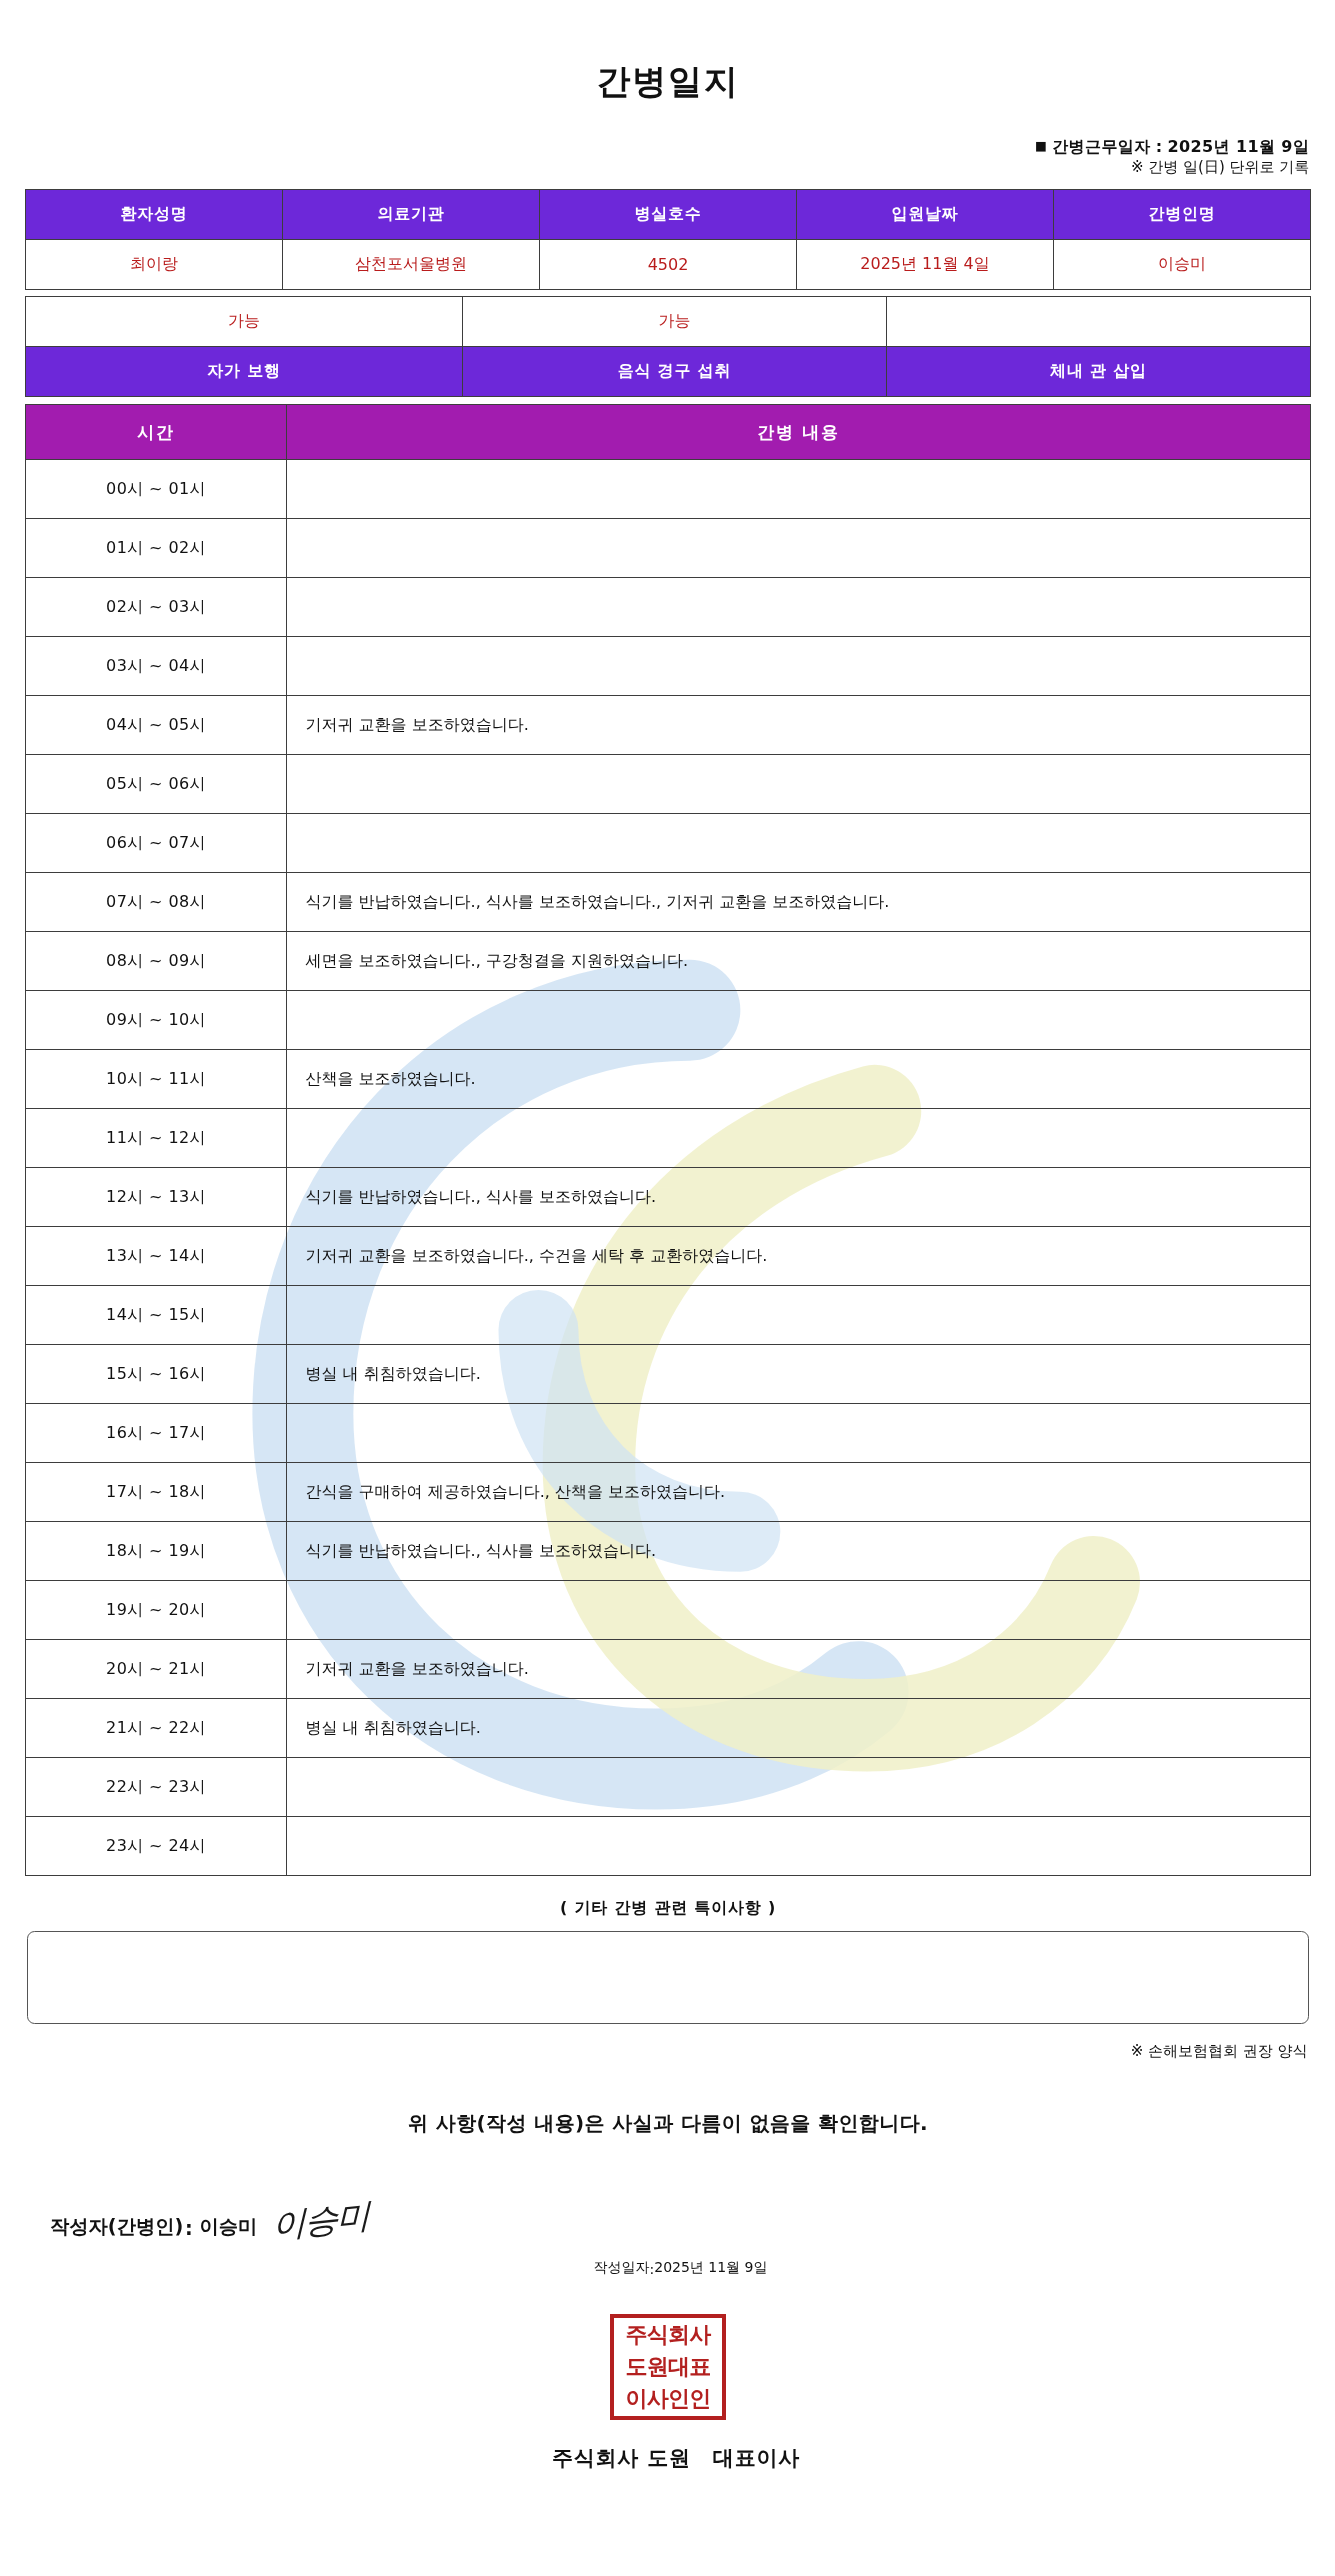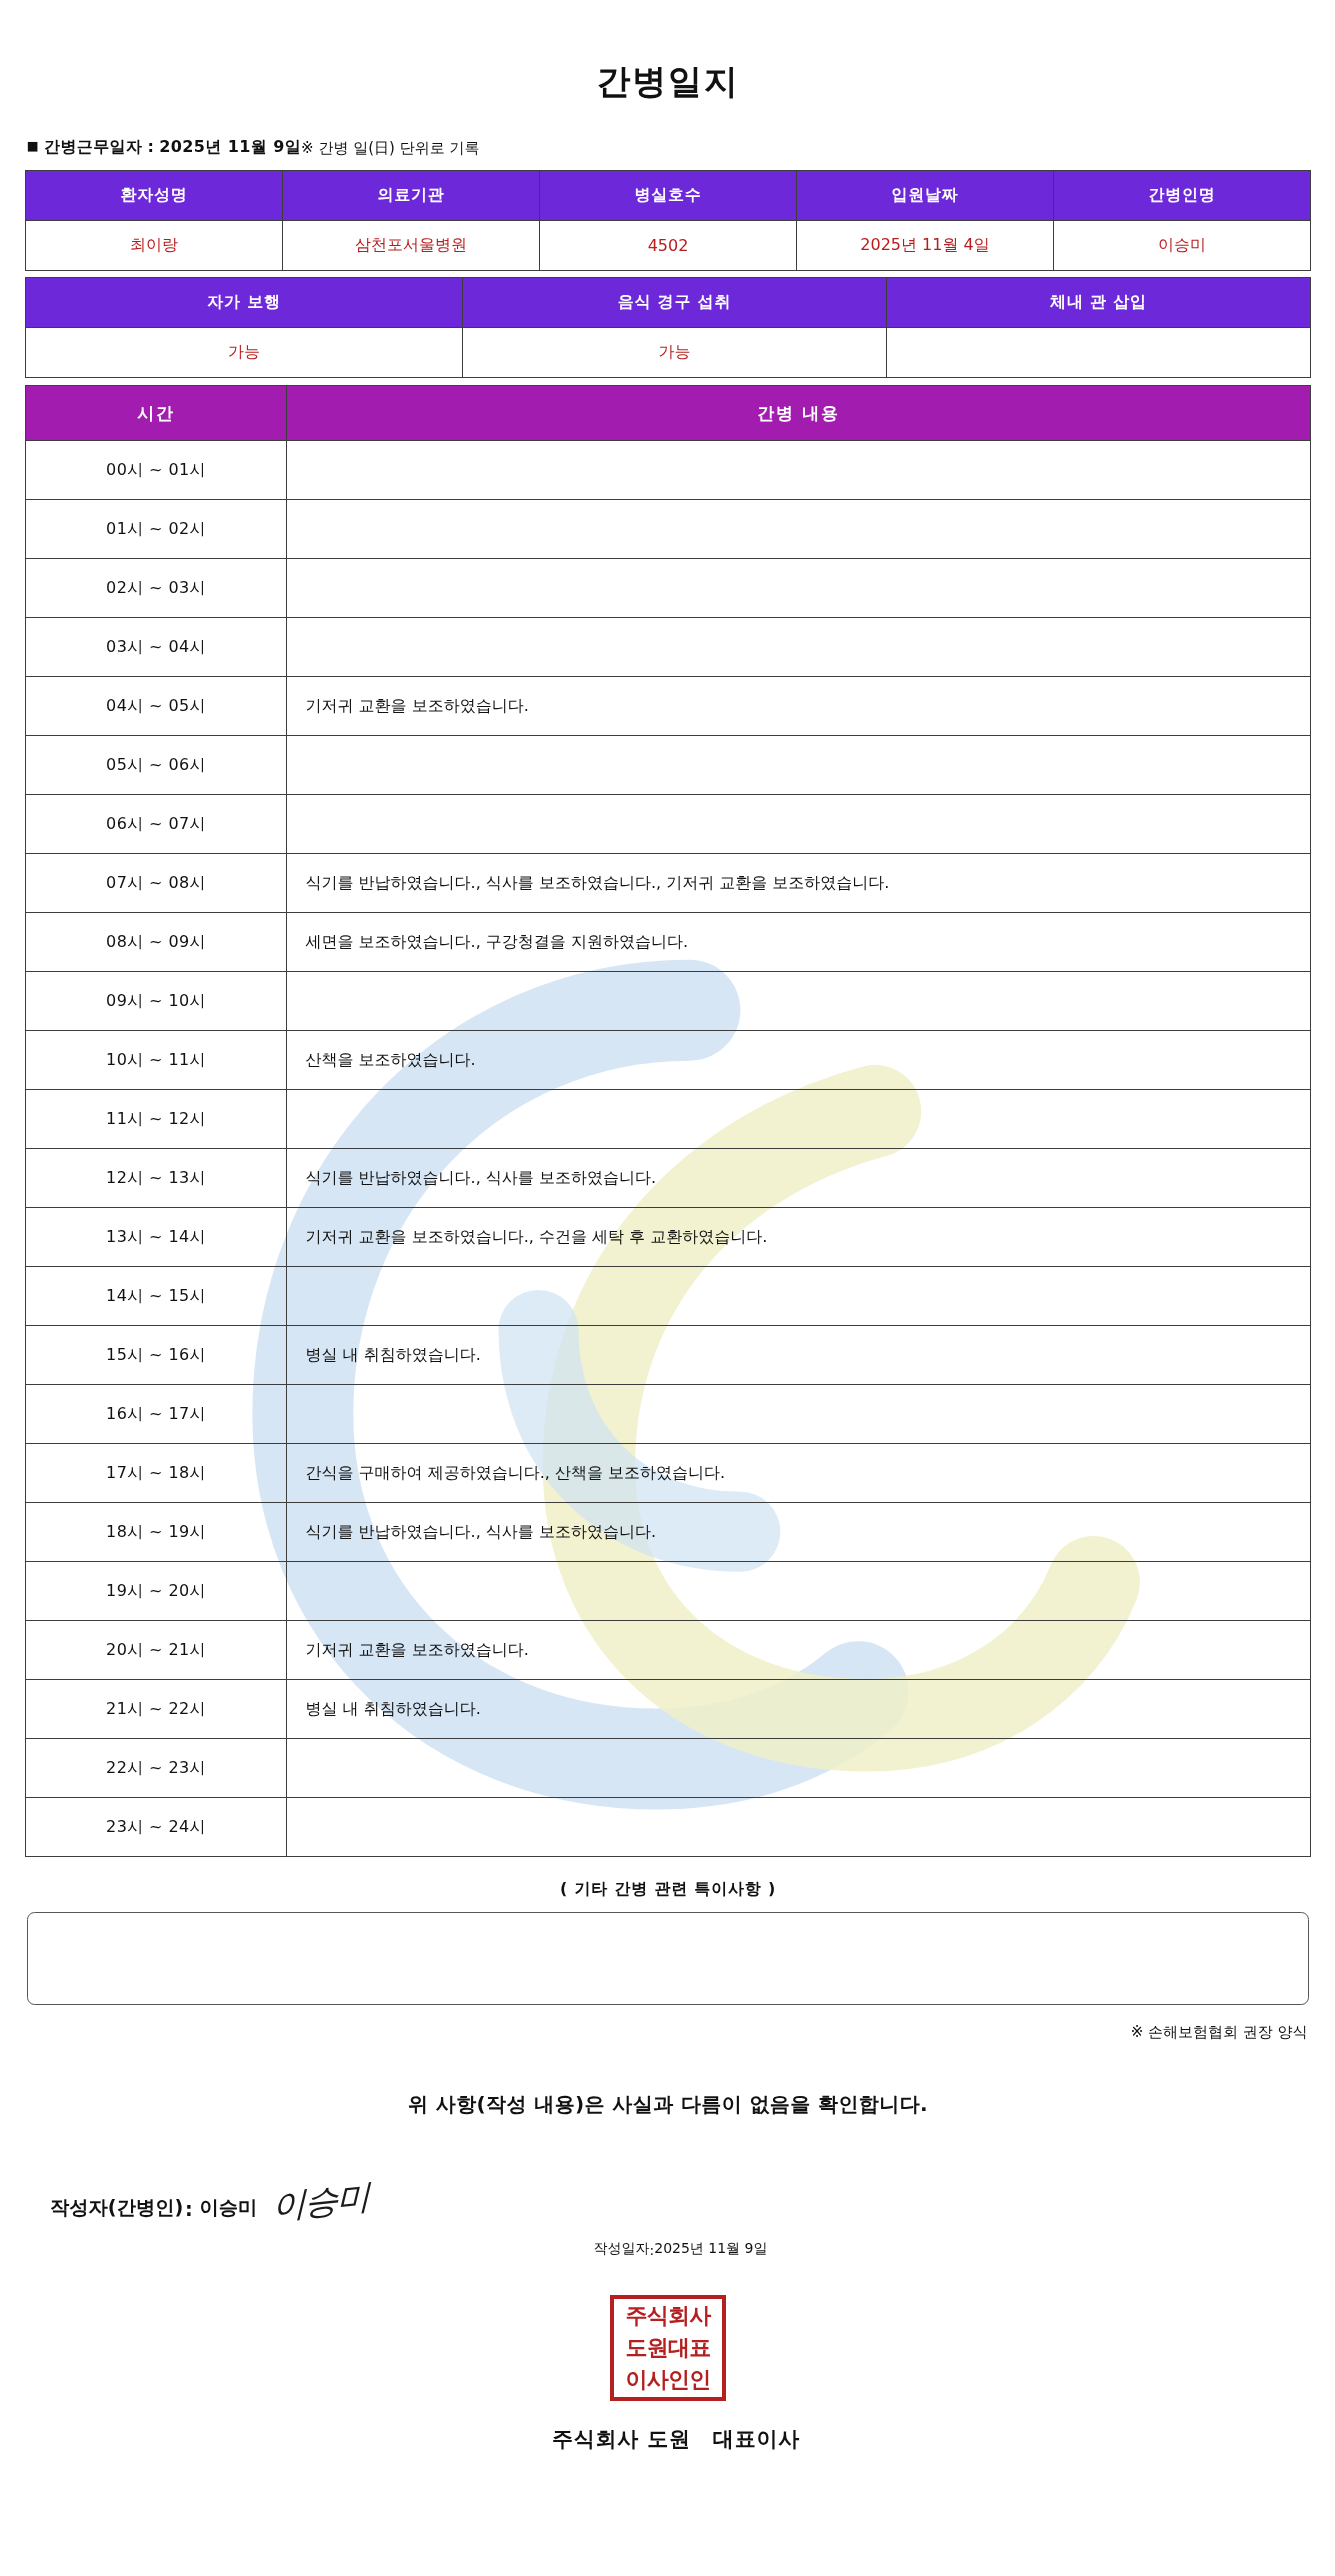--- a/index.html
+++ b/index.html
@@ -39,24 +39,25 @@
     text-align: center;
     font-size: 34px;
     font-weight: bold;
     letter-spacing: 1.7px;
     padding-top: 59px;
     padding-bottom: 32px;
   }
 
   .meta-row {
     display: flex;
-    justify-content: flex-start;
+    justify-content: flex-end;
     align-items: flex-end;
     padding: 0 1.7px 11.8px 1.7px;
     font-size: 16px;
+    flex-direction: column;
   }
   .meta-left { font-weight: bold; letter-spacing: 0.4px; }
   .meta-left .sq { font-size: 12.6px; vertical-align: 1.7px; margin-right: 5px; }
   .meta-left .lbl { font-weight: bold; }
   .meta-left .colon { margin: 0 5px; }
   .meta-left .val { font-weight: bold; }
   .meta-right { font-size: 15px; }
 
   table {
     border-collapse: collapse;
@@ -252,28 +253,28 @@
     <div class="gap"></div>
 
     <table class="tbl">
       <colgroup>
         <col style="width:34%">
           <col style="width:33%">
           <col style="width:33%">
       </colgroup>
       <tbody>
           <tr>
+        <td>가능</td>
+        <td>가능</td>
+        <td></td>
+      </tr>
+      <tr>
         <th>자가 보행</th>
         <th>음식 경구 섭취</th>
         <th>체내 관 삽입</th>
-      </tr>
-      <tr>
-        <td>가능</td>
-        <td>가능</td>
-        <td></td>
       </tr>
     </tbody>
       </table>
 
     <div class="gap"></div>
 
     <table class="hours">
       <colgroup>
         <col style="width:261px">
           <col>

